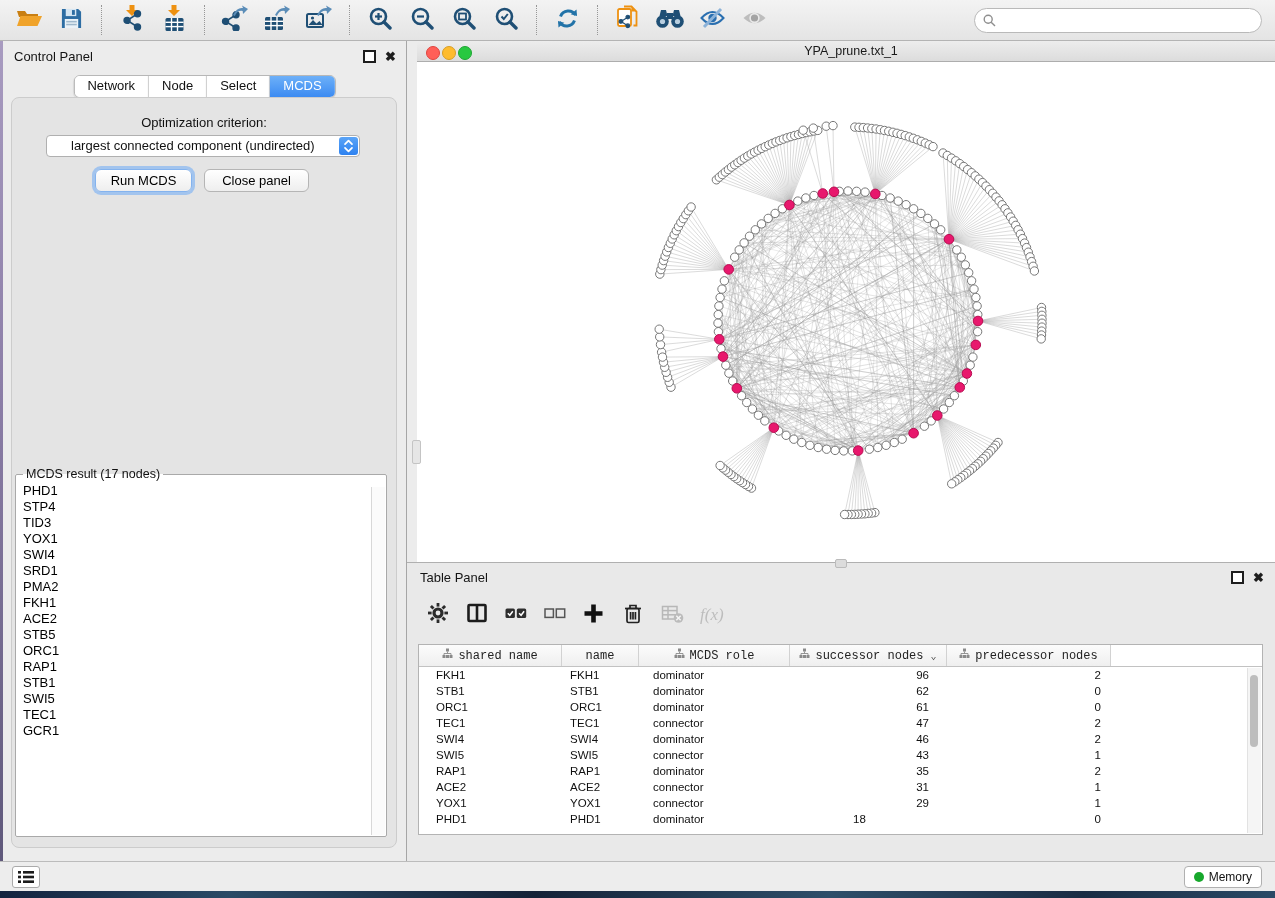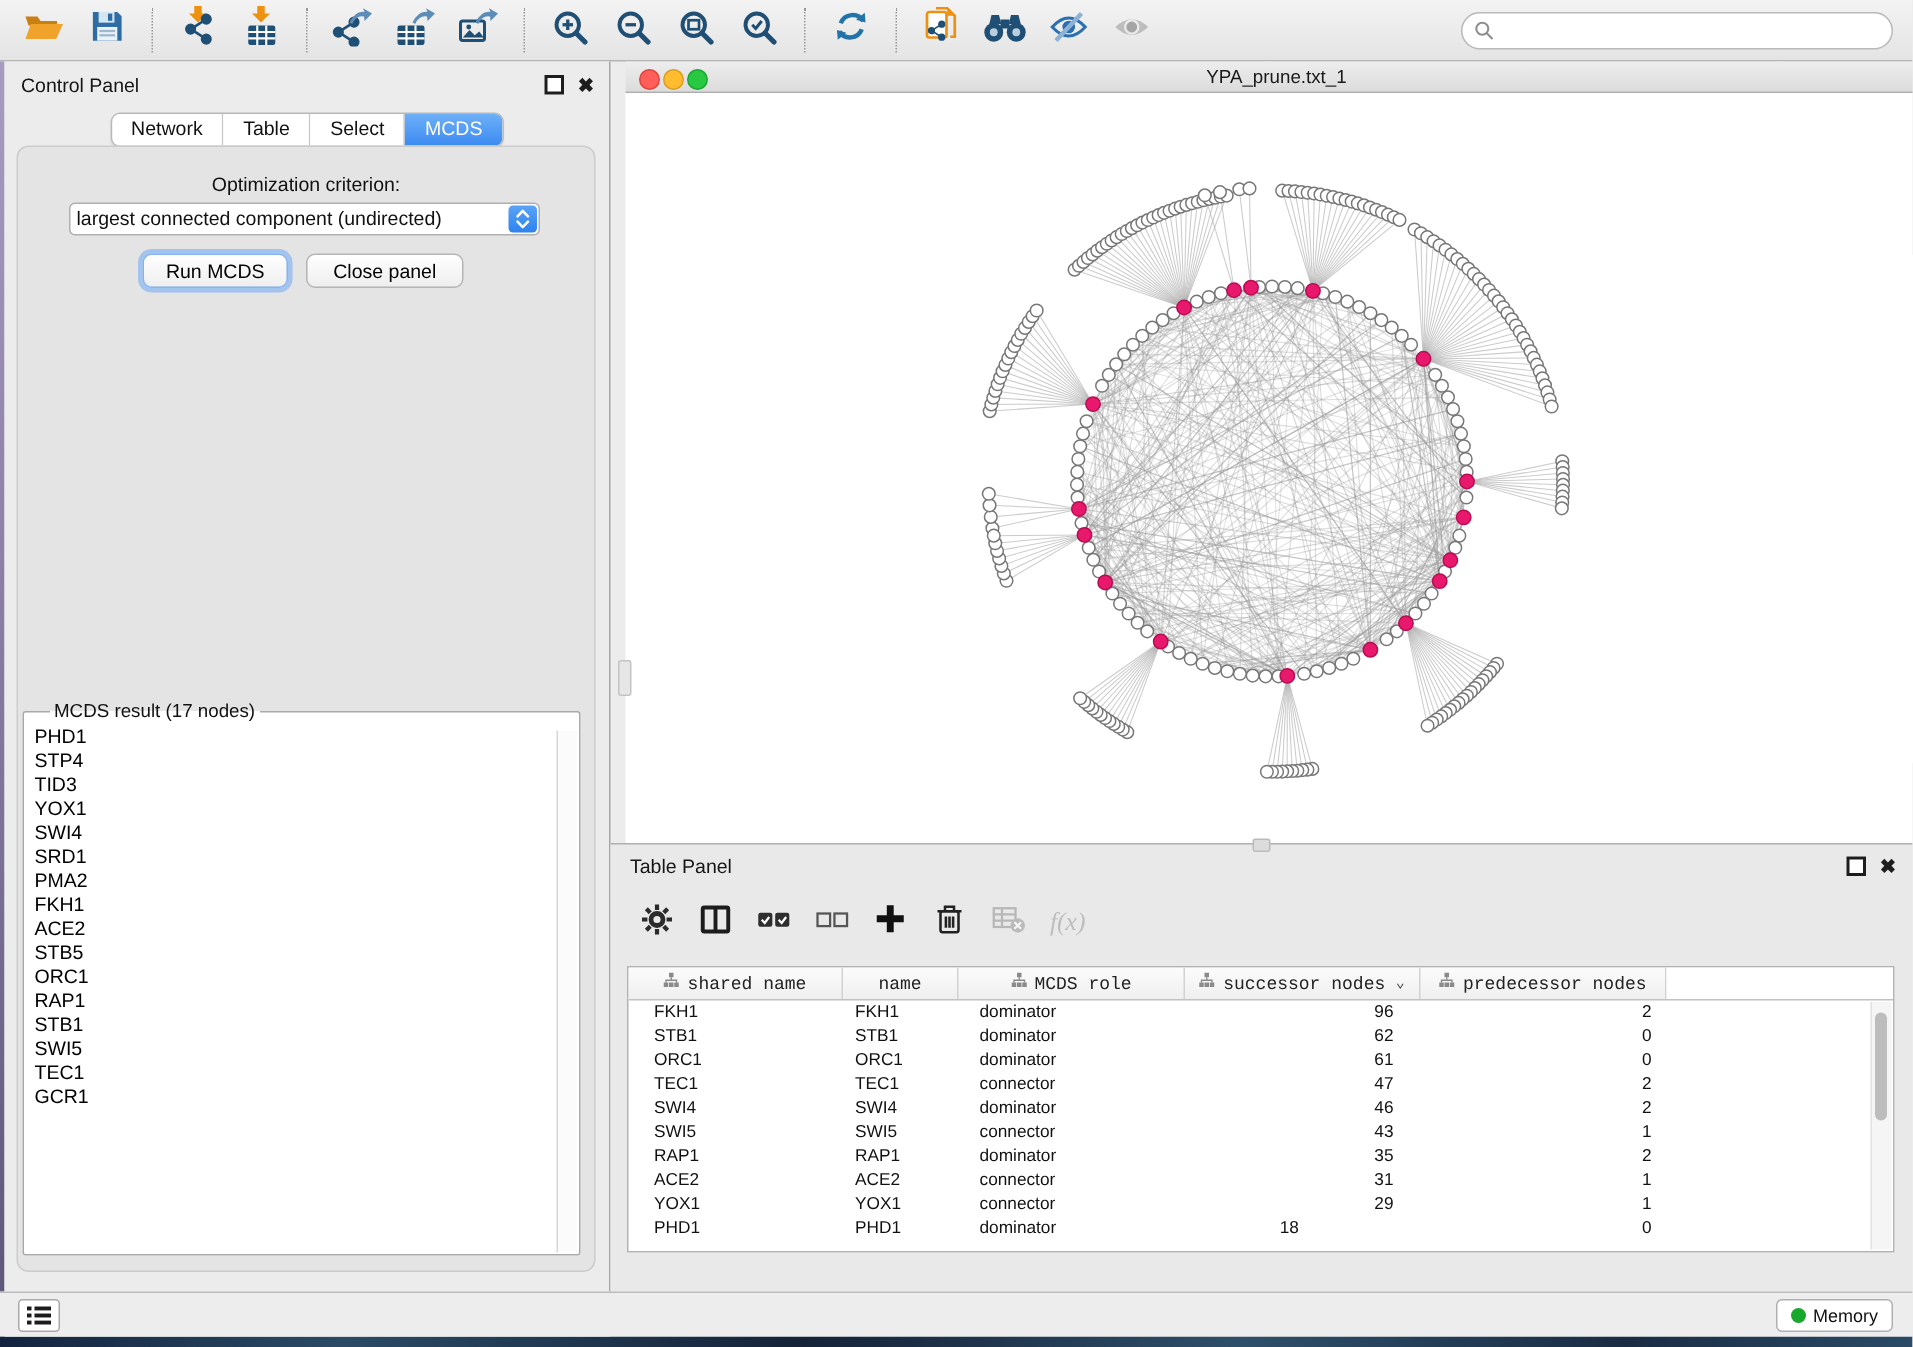--- a/index.html
+++ b/index.html
@@ -33,30 +33,30 @@
   #cp-winbtns{position:absolute;right:10px;top:9px;}
   #cp-tabs{position:absolute;left:50%;transform:translateX(-50%);top:34px;display:flex;
     border:1px solid #b7b7b7;border-radius:6px;background:#fff;overflow:hidden;height:21px;box-shadow:0 1px 1px rgba(0,0,0,.08);}
   .seg-tab{padding:0 13px;font-size:13px;line-height:20px;background:#fff;color:#111;border-right:1px solid #c9c9c9;white-space:nowrap;}
   .seg-tab:last-child{border-right:none;}
   .seg-tab.active{background:linear-gradient(#6db0f8,#3c8bf2);color:#fff;}
   #cp-box{position:absolute;left:8px;top:56px;width:386px;height:751px;box-sizing:border-box;
     background:#e4e4e4;border:1px solid #cccccc;border-radius:8px;}
   #opt-label{position:absolute;top:17px;width:100%;text-align:center;font-size:13px;}
   #opt-select{position:absolute;left:34px;top:37px;width:314px;height:22px;box-sizing:border-box;
-    background:#fff;border:1px solid #b0b0b0;border-radius:4px;font-size:13px;line-height:20px;padding-left:4px;}
+    background:#fff;border:1px solid #b0b0b0;border-radius:4px;font-size:13px;line-height:20px;padding-left:24px;}
   #opt-stepper{position:absolute;right:1px;top:1px;width:19px;height:18px;border-radius:3px;
     background:linear-gradient(#5aa4f7,#2e82f0);display:flex;align-items:center;justify-content:center;}
   .cp-btn{position:absolute;top:71px;height:23px;box-sizing:border-box;background:linear-gradient(#ffffff,#eeeeee);
     border:1px solid #b5b5b5;border-radius:6px;font-size:13px;text-align:center;line-height:21px;color:#000;}
   #run-btn{left:83px;width:97px;border-color:#84b3ee;box-shadow:0 0 0 3px rgba(108,170,246,.55);}
   #close-panel-btn{left:192px;width:105px;}
   #mcds-fieldset{position:absolute;left:3px;top:369px;width:372px;height:370px;box-sizing:border-box;
     background:#fff;border:1px solid #a9a9a9;border-radius:2px;margin:0;padding:0;}
-  #mcds-fieldset legend{font-size:12.5px;margin-left:17px;padding:0 3px;color:#111;}
+  #mcds-fieldset legend{font-size:12.5px;margin-left:7px;padding:0 3px;color:#111;}
   #mcds-list{position:absolute;left:0;top:2px;right:15px;bottom:2px;overflow:hidden;padding-left:7px;}
   .mcds-item{font-size:13px;line-height:16px;color:#000;}
   #mcds-scroll{position:absolute;top:6px;right:1px;bottom:1px;width:13px;background:#fbfbfb;border-left:1px solid #d8d8d8;}
   
   #network-window{position:absolute;left:407px;top:41px;width:868px;height:521px;margin-left:10px;}
   #net-titlebar{position:absolute;left:0;top:0;width:868px;height:21px;box-sizing:border-box;
     background:linear-gradient(#ededed,#dcdcdc);border-bottom:1px solid #adadad;}
   .tl{position:absolute;top:5px;width:12px;height:12px;border-radius:50%;}
   #tl-red{left:9px;background:#ff5f58;border:0.5px solid #e0443e;}
   #tl-yellow{left:25px;background:#febc2e;border:0.5px solid #d89e24;}
@@ -291,21 +291,21 @@
 <div id="wp-bottom"></div>
 
 <div id="control-panel">
   <div id="cp-header" class="panel-title">Control Panel</div>
   <div id="cp-winbtns" class="win-btns">
     <div class="float-btn"></div>
     <div class="close-btn">✖</div>
   </div>
   <div id="cp-tabs">
       <span class="seg-tab">Network</span>
-      <span class="seg-tab">Table</span>
+      <span class="seg-tab">Node</span>
       <span class="seg-tab">Select</span>
       <span class="seg-tab active">MCDS</span>
     </div>
   <div id="cp-box">
     <div id="opt-label">Optimization criterion:</div>
     <div id="opt-select">
       <span>largest connected component (undirected)</span>
       <span id="opt-stepper">
         <svg width="11" height="14" viewBox="0 0 11 14">
           <path d="M2 5.2 L5.5 1.6 L9 5.2" fill="none" stroke="#fff" stroke-width="1.7" stroke-linecap="round" stroke-linejoin="round"></path>

